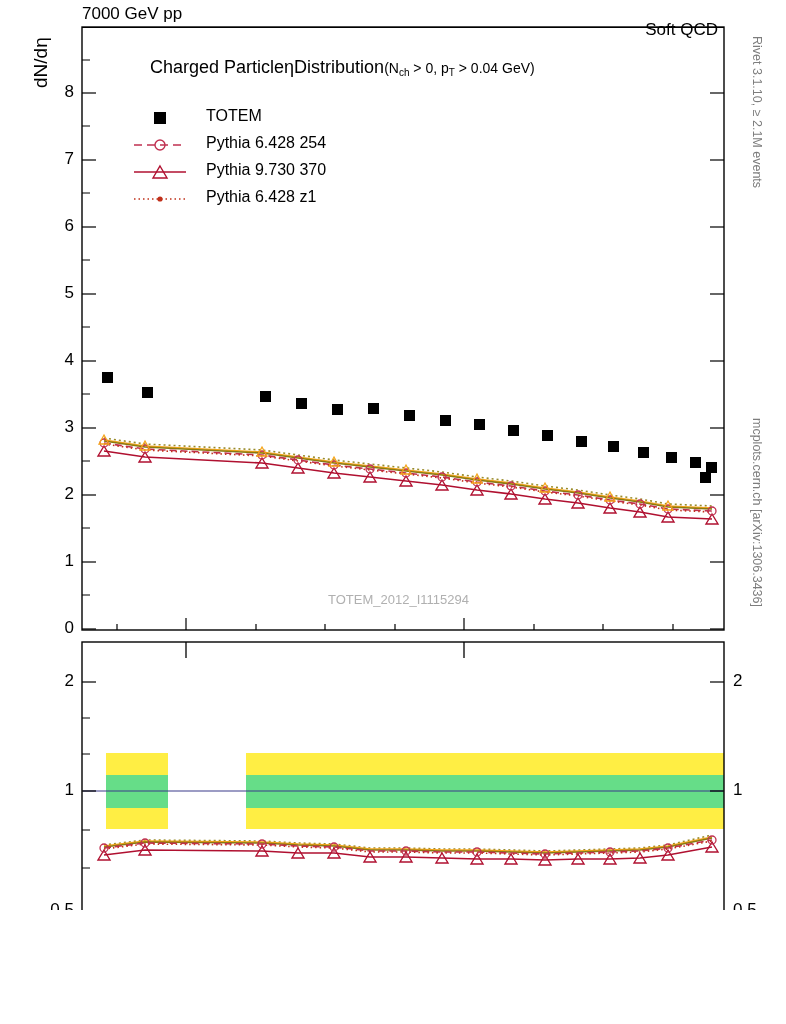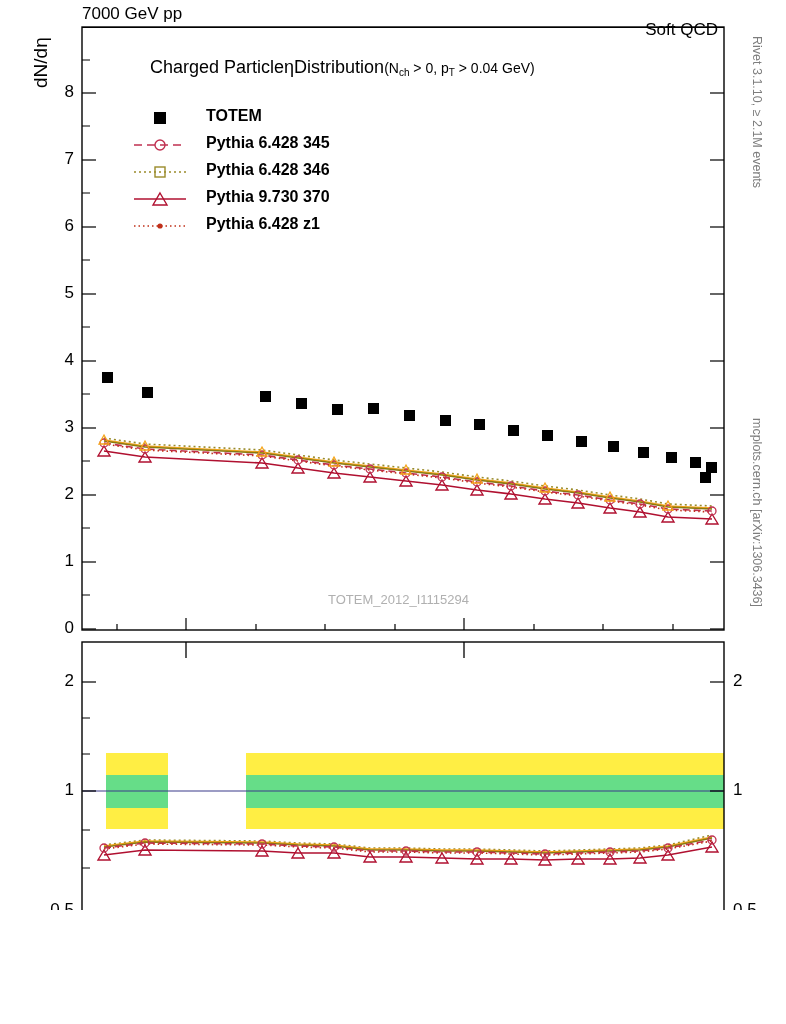--- a/index.html
+++ b/index.html
@@ -175,40 +175,33 @@
     <div class="abs ticklabel" style="left:40px;top:82px;width:34px;">8</div>
     <div class="abs ticklabel" style="left:40px;top:149px;width:34px;">7</div>
     <div class="abs ticklabel" style="left:40px;top:216px;width:34px;">6</div>
     <div class="abs ticklabel" style="left:40px;top:283px;width:34px;">5</div>
     <div class="abs ticklabel" style="left:40px;top:350px;width:34px;">4</div>
     <div class="abs ticklabel" style="left:40px;top:417px;width:34px;">3</div>
     <div class="abs ticklabel" style="left:40px;top:484px;width:34px;">2</div>
     <div class="abs ticklabel" style="left:40px;top:551px;width:34px;">1</div>
     <div class="abs ticklabel" style="left:40px;top:618px;width:34px;">0</div>
 
-    <div class="abs" style="left:132px;top:106px;width:300px;font-weight:bold;">
+    <div class="abs" style="left:132px;top:106px;width:300px;">
       <div style="position:relative;height:27px;">
         <svg class="abs" style="left:0;top:4px;" width="64" height="16">
             <rect x="22" y="2" width="12" height="12" fill="#000"></rect>
           </svg>
         <span class="abs" style="left:74px;top:1px;font-size:16px;">TOTEM</span>
       </div>
       <div style="position:relative;height:27px;">
         <svg class="abs" style="left:0;top:4px;" width="64" height="16">
           <line x1="2" y1="8" x2="54" y2="8" stroke="#c03050" stroke-width="1.6" stroke-dasharray="8,5"></line>
           <circle cx="28" cy="8" r="5" fill="none" stroke="#c03050" stroke-width="1.4"></circle>
         </svg>
-        <span class="abs" style="left:74px;top:1px;font-size:16px;">Pythia 6.428 345</span>
-      </div>
-      <div style="position:relative;height:27px;">
-        <svg class="abs" style="left:0;top:4px;" width="64" height="16">
-          <line x1="2" y1="8" x2="54" y2="8" stroke="#9a8b2a" stroke-width="1.6" stroke-dasharray="2,3"></line>
-          <rect x="23" y="3" width="10" height="10" fill="none" stroke="#9a8b2a" stroke-width="1.4"></rect>
-        </svg>
-        <span class="abs" style="left:74px;top:1px;font-size:16px;">Pythia 6.428 346</span>
+        <span class="abs" style="left:74px;top:1px;font-size:16px;">Pythia 6.428 254</span>
       </div>
       <div style="position:relative;height:27px;">
         <svg class="abs" style="left:0;top:4px;" width="64" height="16">
           <line x1="2" y1="8" x2="54" y2="8" stroke="#b01030" stroke-width="1.6"></line>
           <polygon points="28,2 35,14 21,14" fill="none" stroke="#b01030" stroke-width="1.4"></polygon>
         </svg>
         <span class="abs" style="left:74px;top:1px;font-size:16px;">Pythia 9.730 370</span>
       </div>
       <div style="position:relative;height:27px;text-align:right;">
         <svg class="abs" style="left:0;top:4px;" width="64" height="16">

